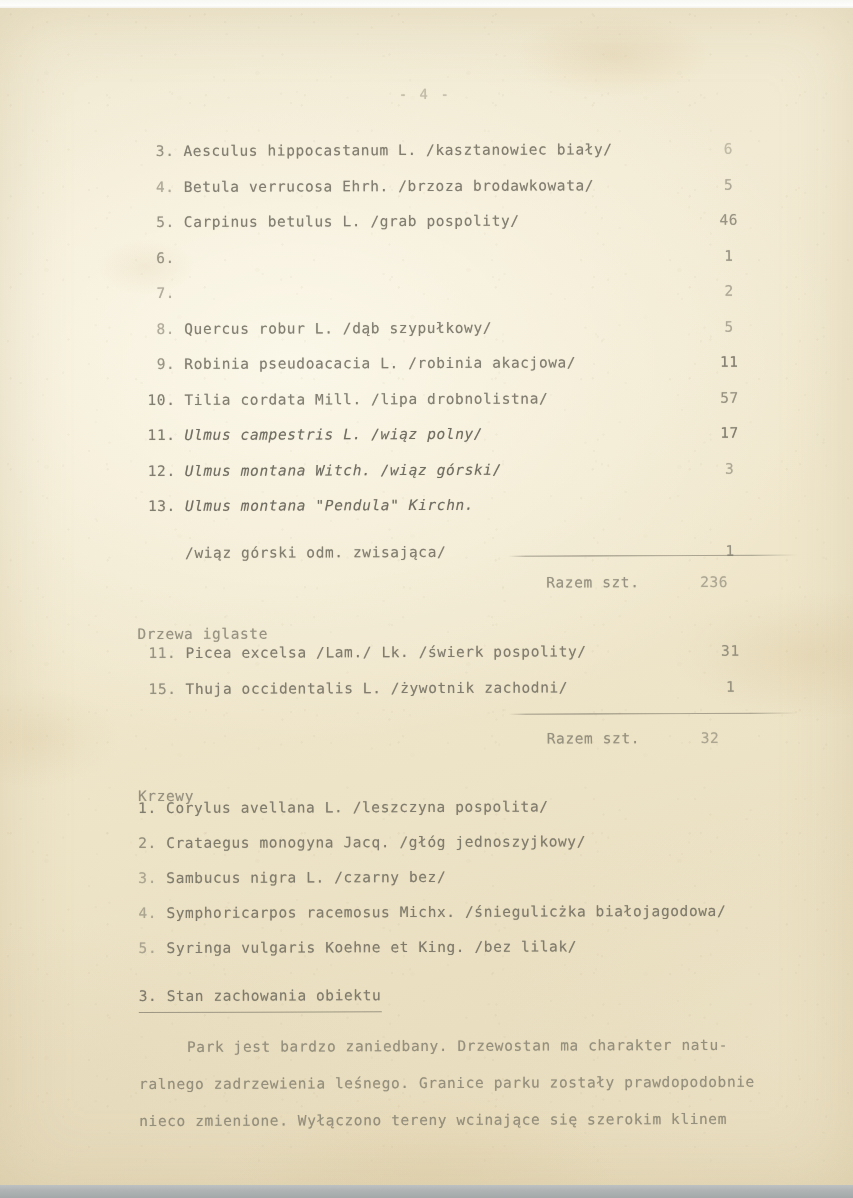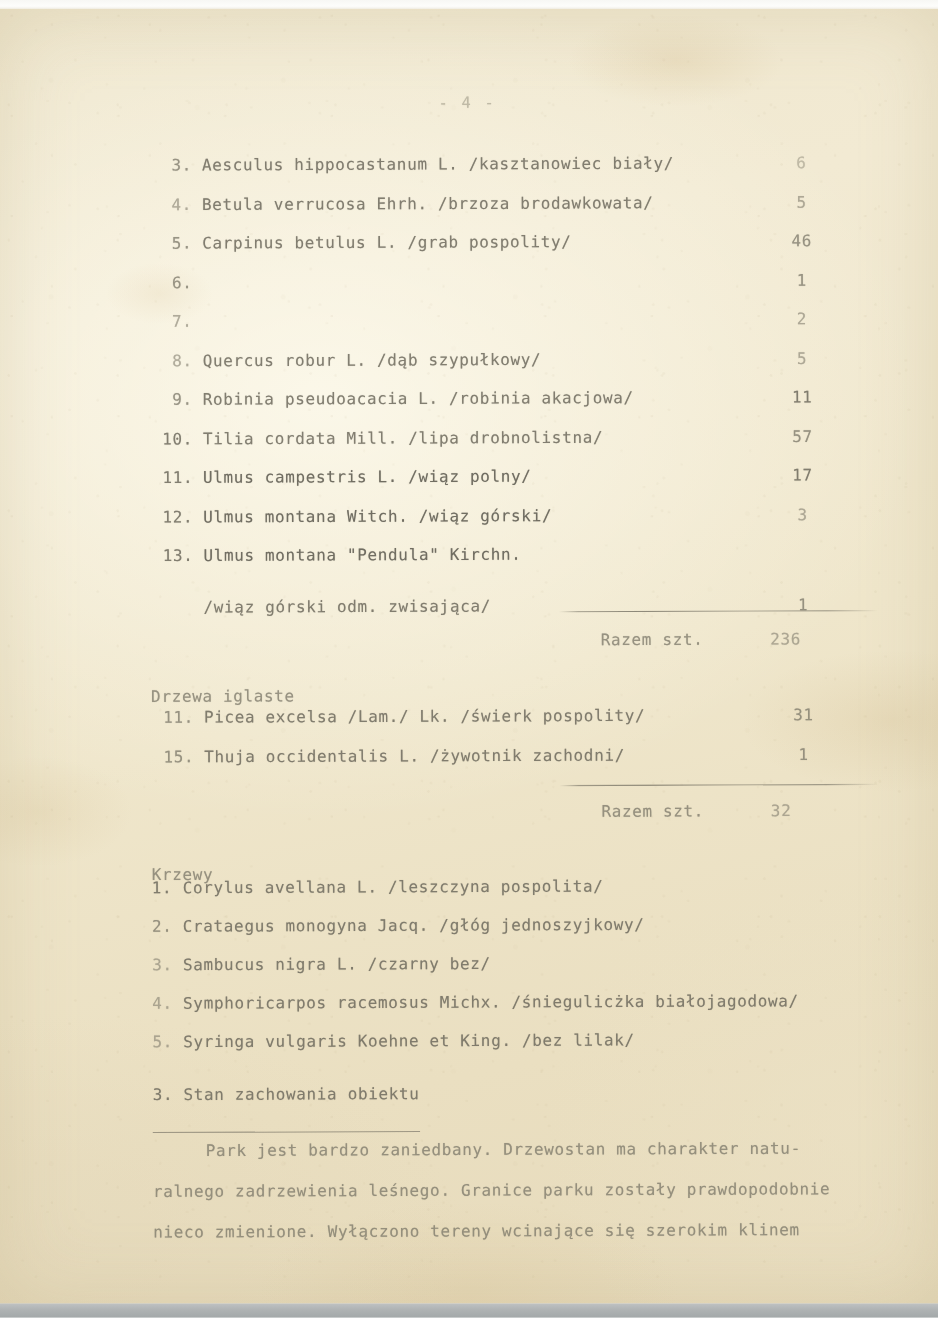--- a/index.html
+++ b/index.html
@@ -145,21 +145,21 @@
     left: 700px;
     width: 60px;
     text-align: center;
   }
   .row .cont {
     position: absolute;
     left: 185px;
   }
 
   
-  .f1 { color:#6a675c; opacity:.95; }
+  .f1 { color:#6a675c; opacity:.95;font-style:italic; }
   .f2 { color:#726e61; opacity:.88; }
   .f3 { color:#7e7a6b; opacity:.78; }
   .f4 { color:#8b8676; opacity:.66; }
   .f5 { color:#97927f; opacity:.55; }
 
   .rule {
     position: absolute;
     left: 508px;
     width: 290px;
     height: 1px;
@@ -199,21 +199,21 @@
   .srow .num  { position: absolute; left: 137px; width: 24px; text-align: left; }
   .srow .name { position: absolute; left: 165px; }
 
   .sectionhead {
     position: absolute;
     left: 137px;
     height: 30px;
     line-height: 30px;
     white-space: nowrap;
     border-bottom: 1px solid rgba(110,106,94,.70);
-    padding-bottom: 18px;
+    padding-bottom: 1px;
   }
 
   .para {
     position: absolute;
     left: 137px;
     width: 700px;
   }
   .para .pline {
     height: 37px;
     line-height: 37px;

